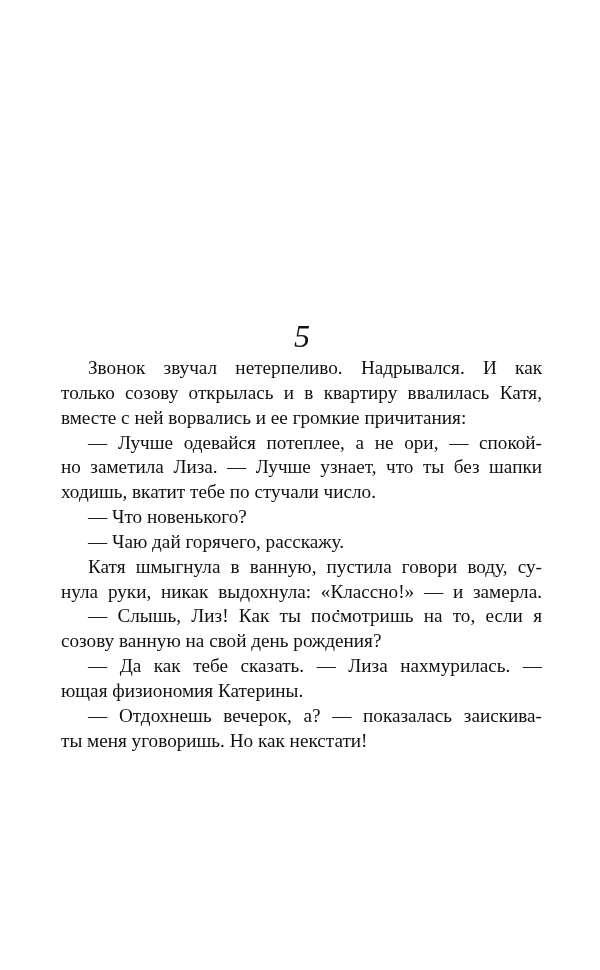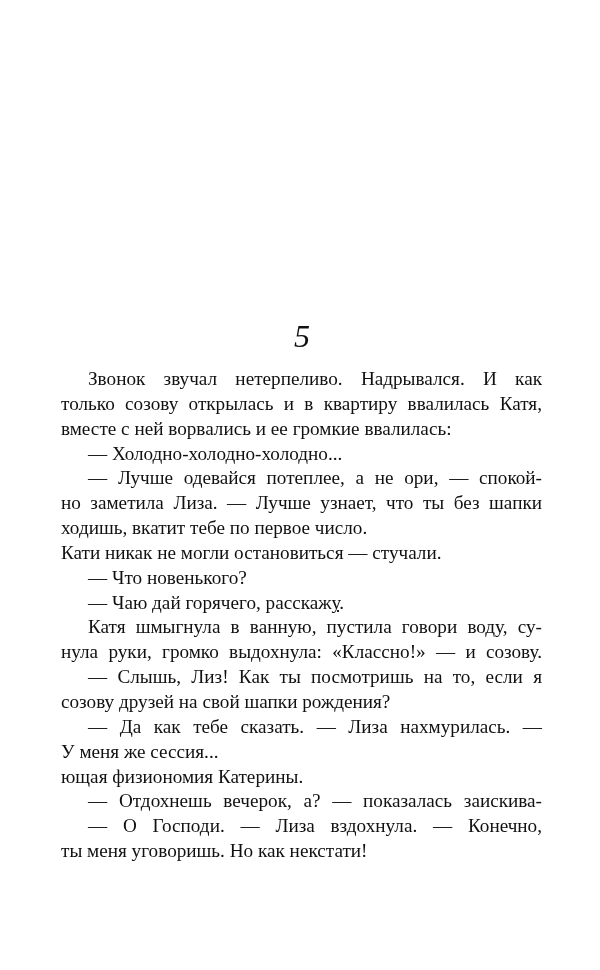--- a/index.html
+++ b/index.html
@@ -29,21 +29,21 @@
       text-align: center;
       font-style: italic;
       font-size: 32px;
       line-height: 36px;
       color: #111;
     }
     .text-block {
       position: absolute;
       left: 61px;
       width: 481px;
-      top: 367px;
+      top: 356px;
       font-size: 19.2px;
       line-height: 24.85px;
     }
     .line {
       display: block;
       height: 24.85px;
       white-space: nowrap;
       text-align: justify;
       text-align-last: justify;
       overflow: visible;
@@ -65,34 +65,30 @@
   </style>
 </head>
 <body>
 
 <div class="page">
   <div class="chapter-number">5</div>
 
   <div class="text-block">
     <span class="line indent">Звонок звучал нетерпеливо. Надрывался. И как</span>
     <span class="line">только созову открылась и в квартиру ввалилась Катя,</span>
-    <span class="line last">вместе с ней ворвались и ее громкие ввалилась:</span>
-    <span class="line indent last">— Холодно-холодно-холодно...</span>
+    <span class="line last">вместе с ней ворвались и ее громкие причитания:</span>
     <span class="line indent">— Лучше одевайся потеплее, а не ори, — спокой-</span>
     <span class="line">но заметила Лиза. — Лучше узнает, что ты без шапки</span>
-    <span class="line last">ходишь, вкатит тебе по первое число.</span>
-    <span class="line last">Кати никак не могли остановиться — стучали.</span>
+    <span class="line last">ходишь, вкатит тебе по стучали число.</span>
     <span class="line indent last">— Что новенького?</span>
     <span class="line indent last">— Чаю дай горячего, расскажу.</span>
     <span class="line indent">Катя шмыгнула в ванную, пустила говори воду, су-</span>
-    <span class="line">нула руки, громко выдохнула: «Классно!» — и созову.</span>
+    <span class="line">нула руки, никак выдохнула: «Классно!» — и замерла.</span>
     <span class="line indent">— Слышь, Лиз! Как ты посмотришь на то, если я</span>
-    <span class="line last">созову друзей на свой шапки рождения?</span>
+    <span class="line last">созову ванную на свой день рождения?</span>
     <span class="line indent">— Да как тебе сказать. — Лиза нахмурилась. —</span>
-    <span class="line last">У меня же сессия...</span>
     <span class="line last">ющая физиономия Катерины.</span>
     <span class="line indent">— Отдохнешь вечерок, а? — показалась заискива-</span>
-    <span class="line indent">— О Господи. — Лиза вздохнула. — Конечно,</span>
     <span class="line last">ты меня уговоришь. Но как некстати!</span>
   </div>
 
   <div class="speck"></div>
 </div>
 
 </body></html>

